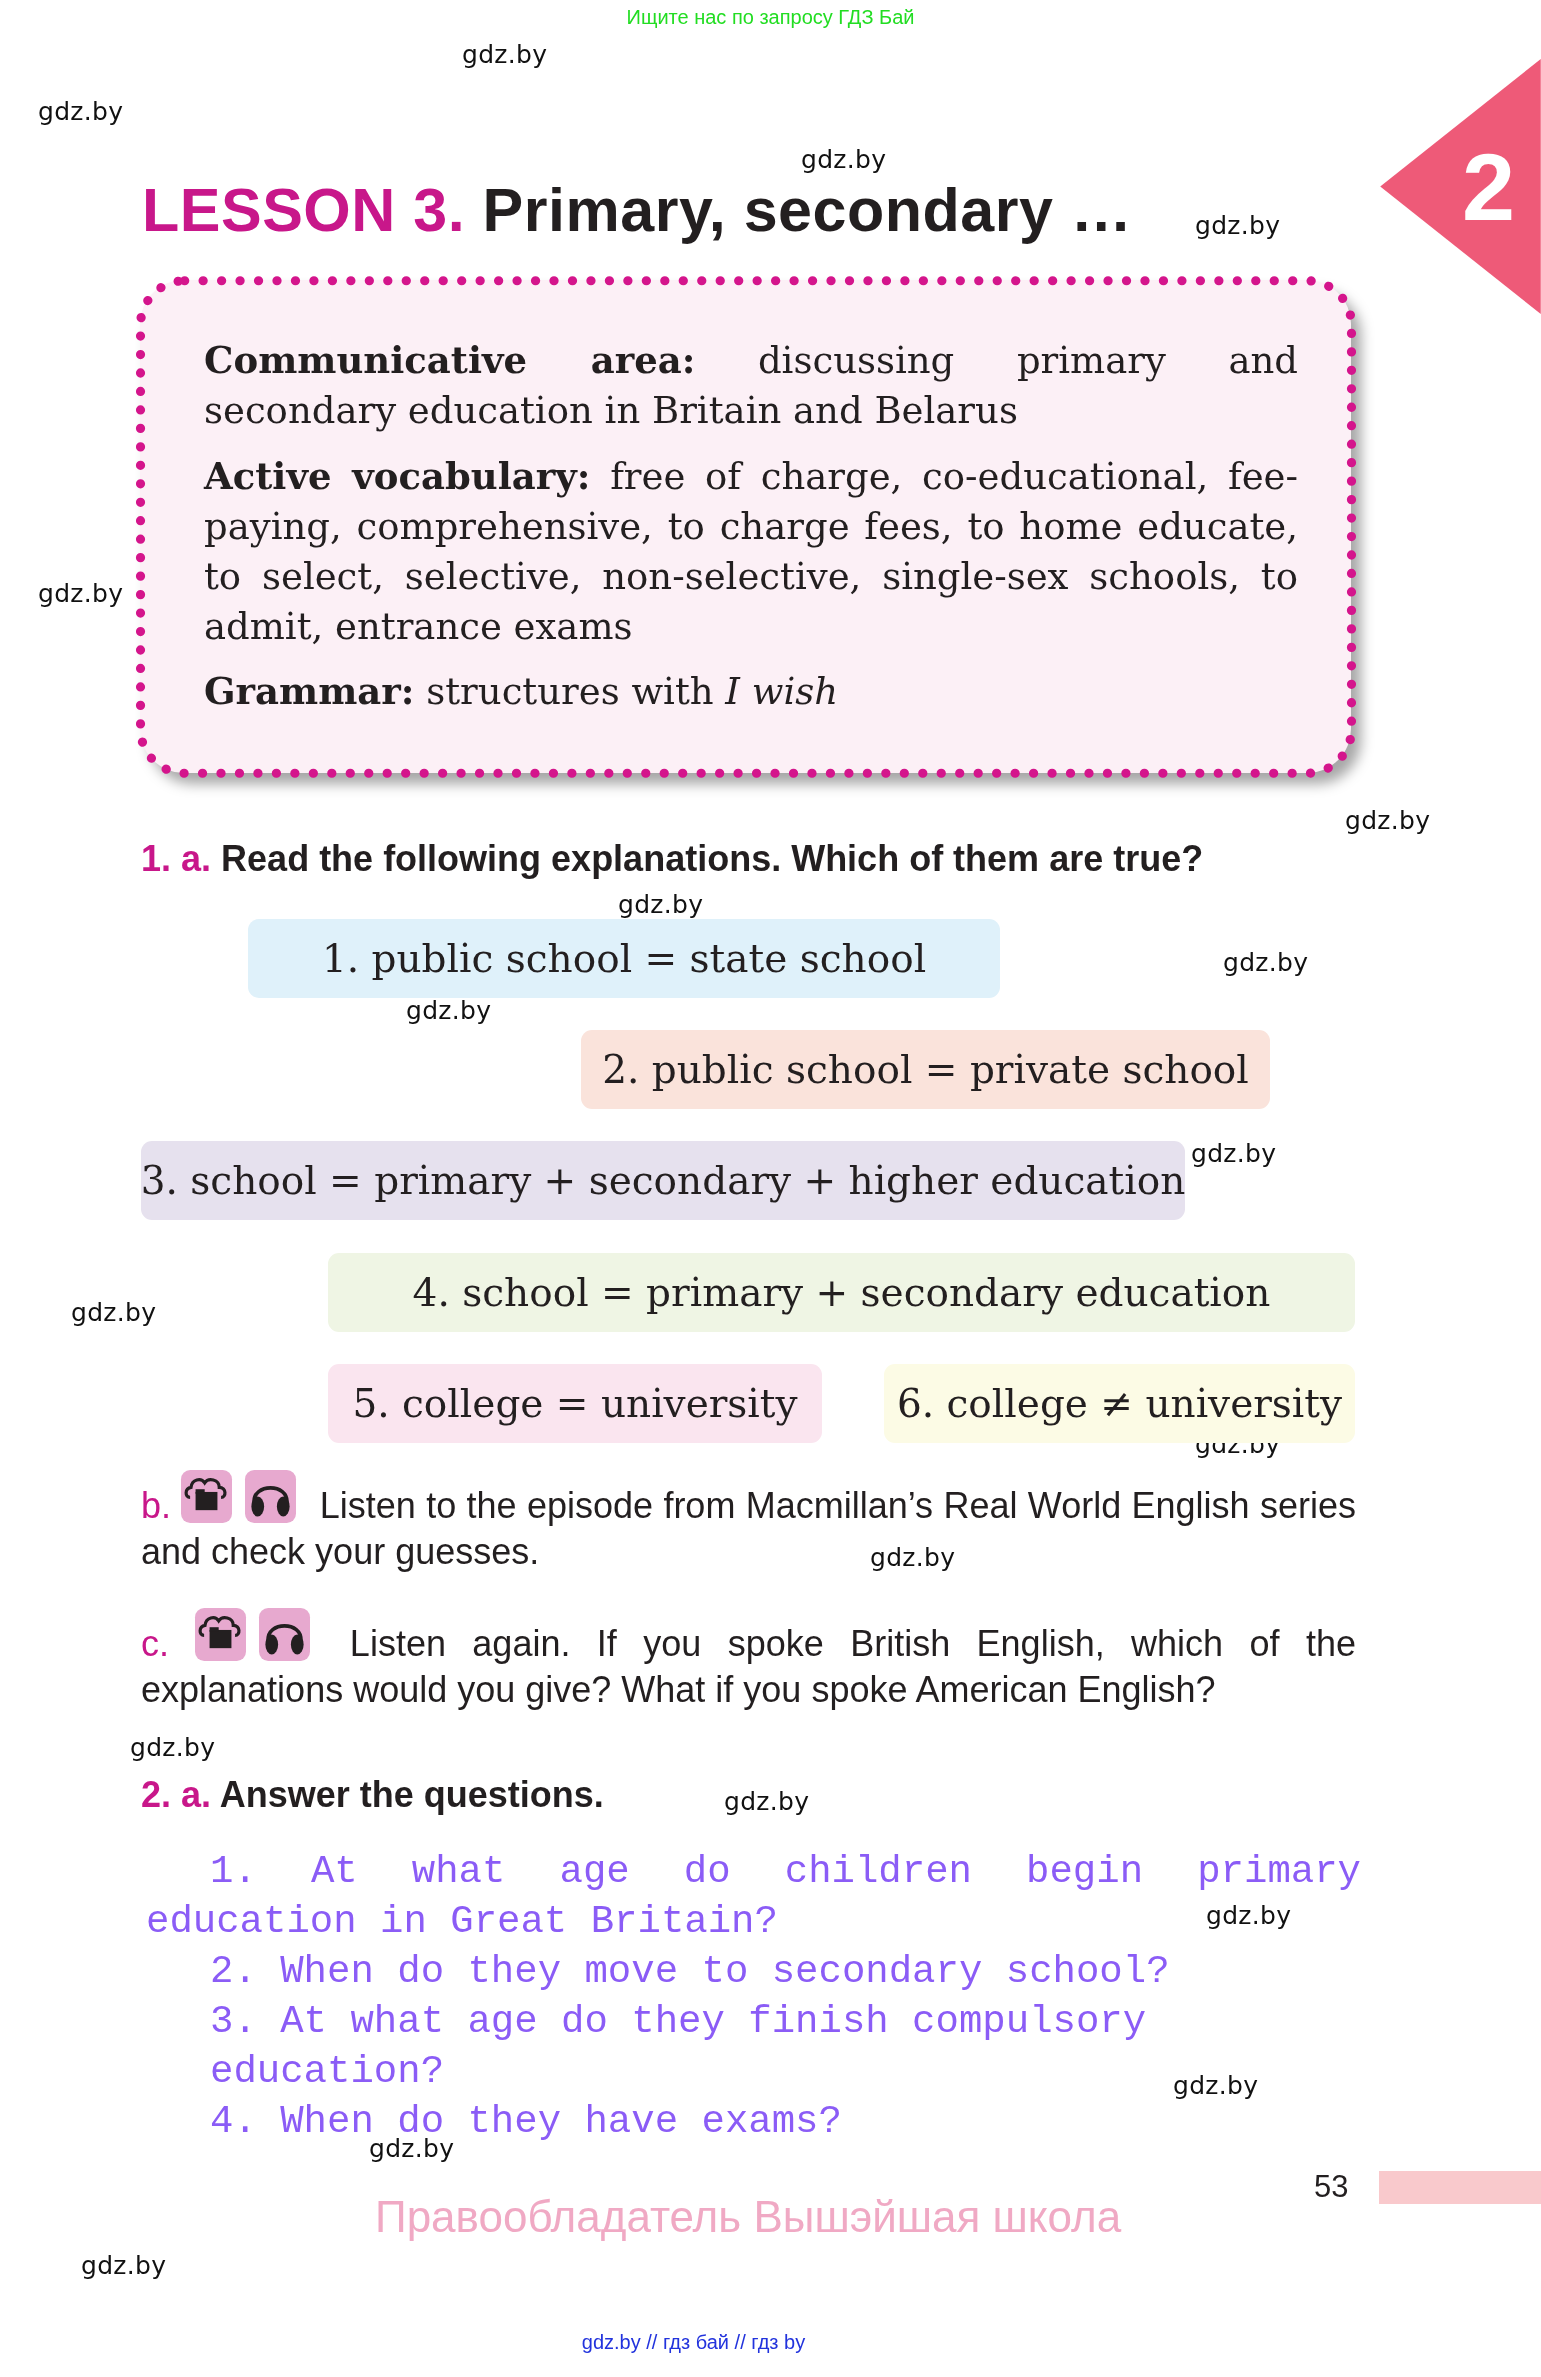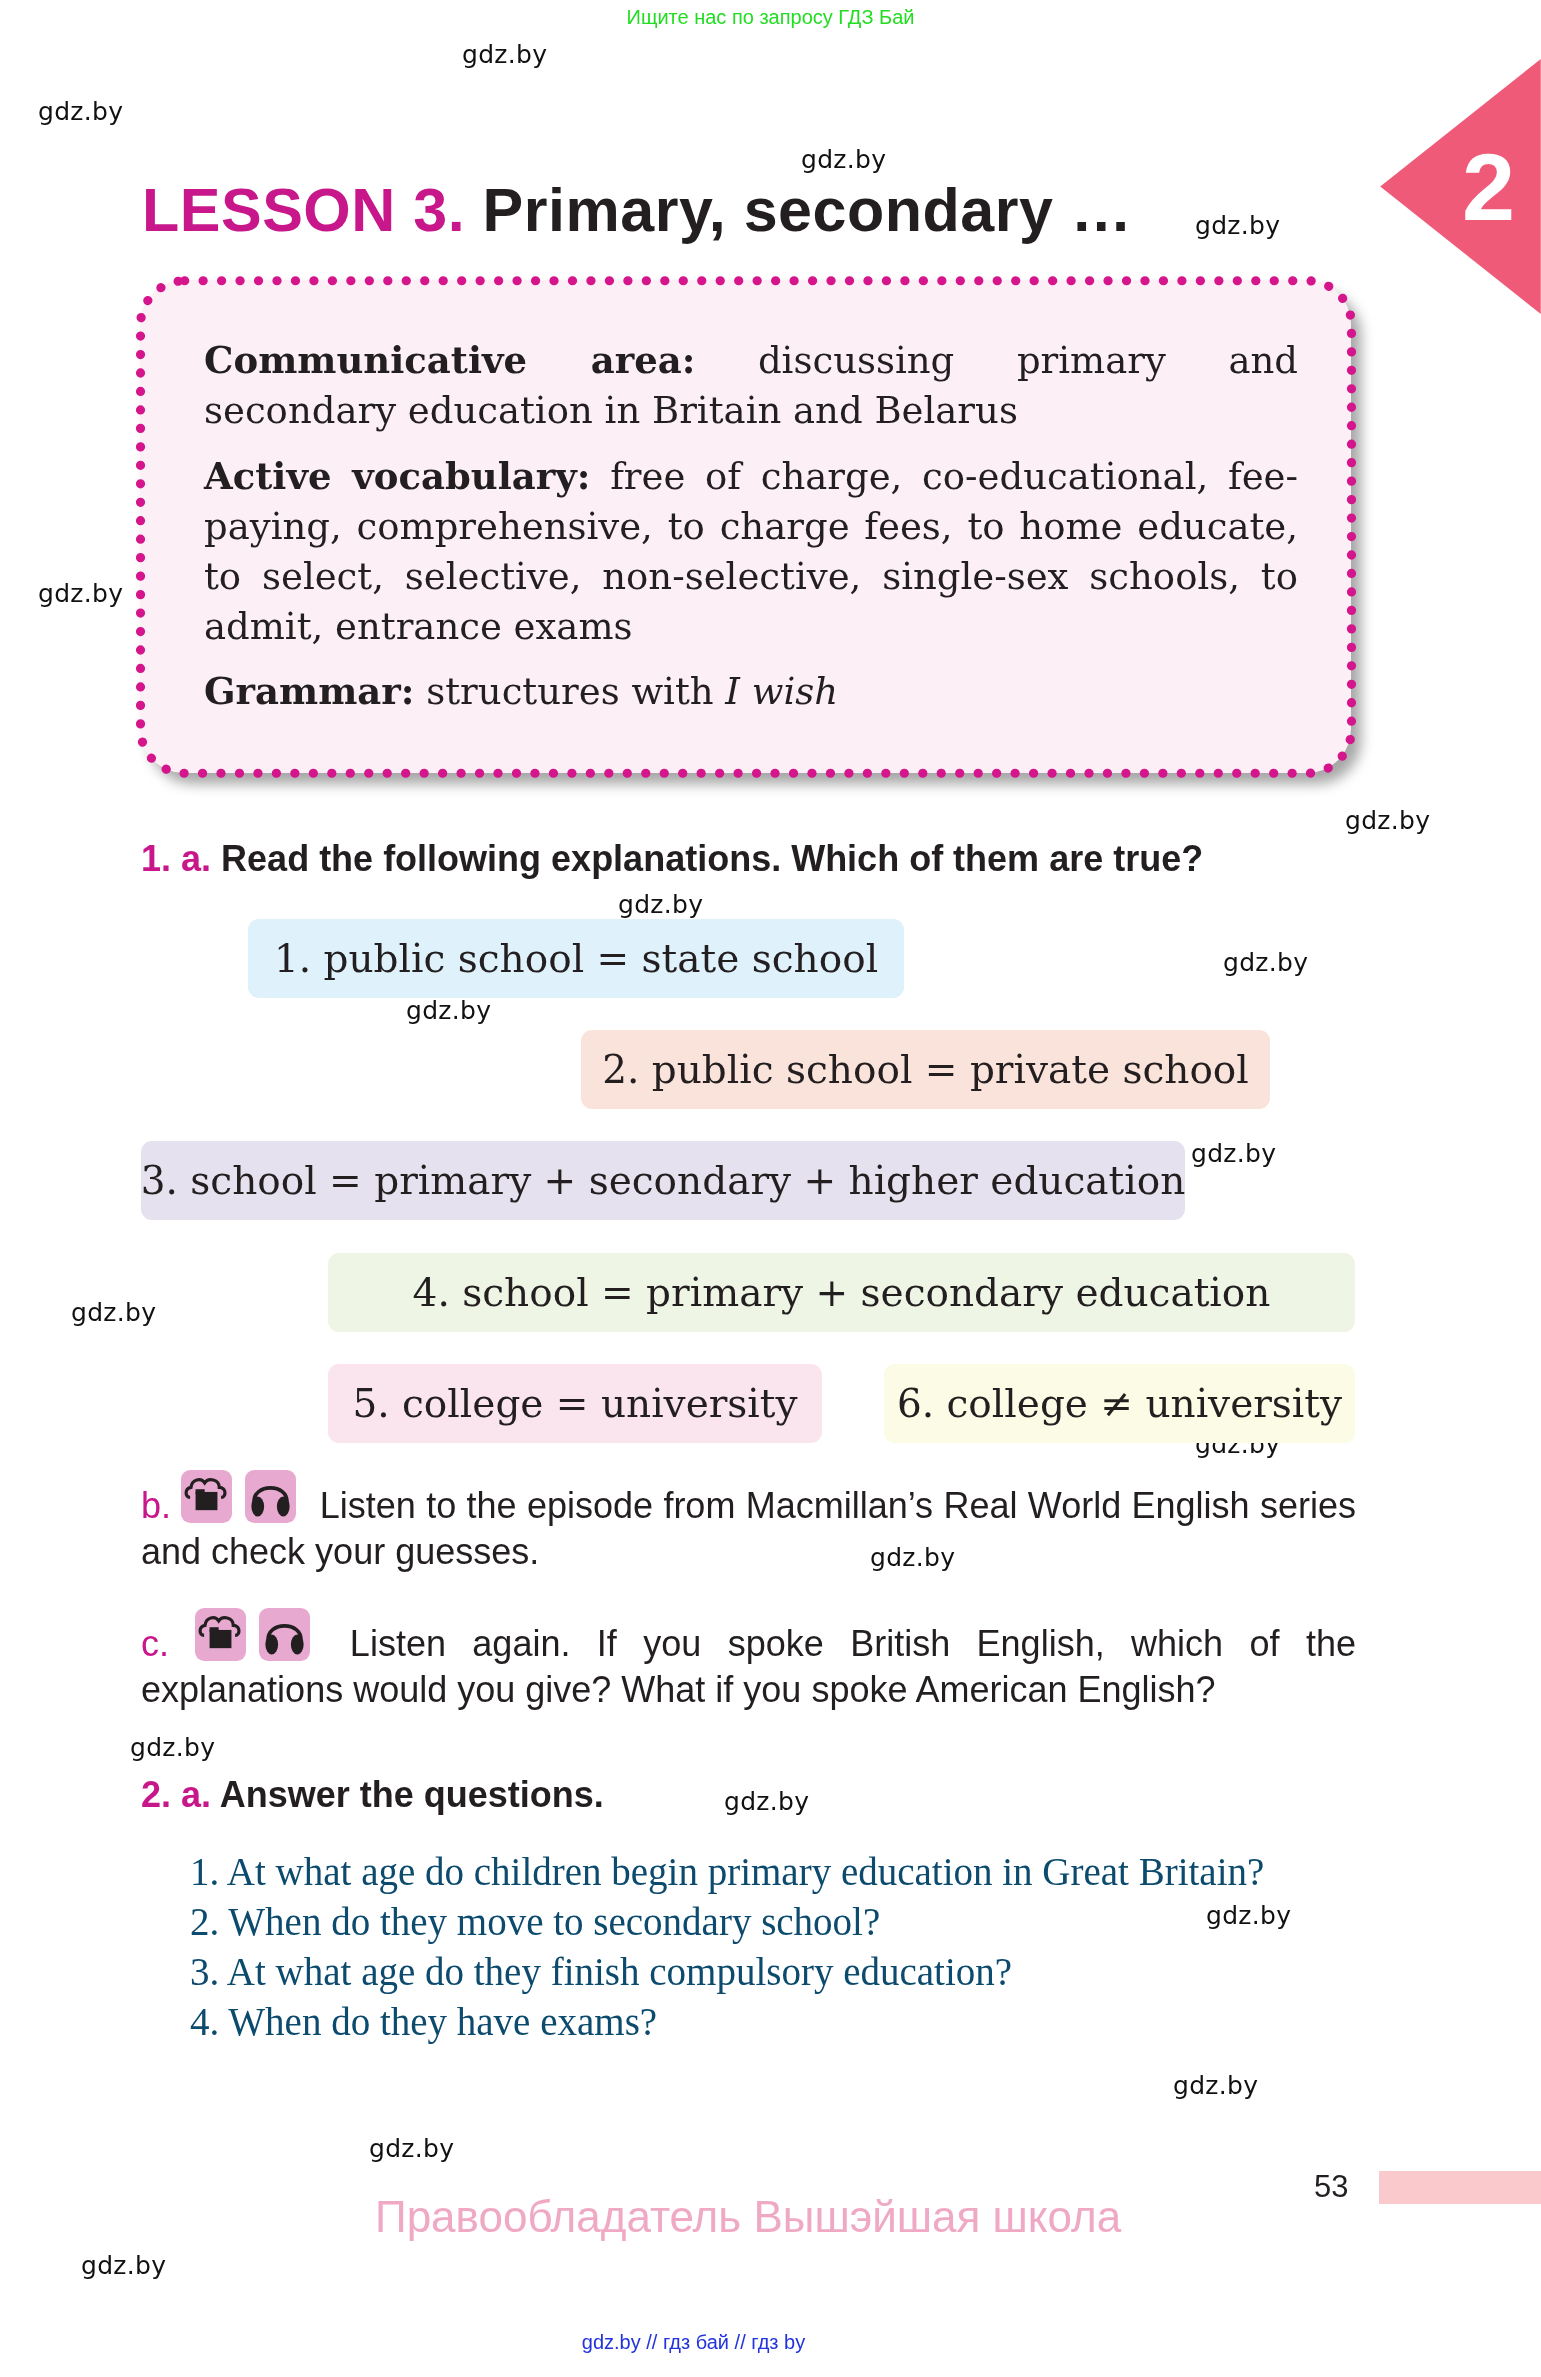--- a/index.html
+++ b/index.html
@@ -23,21 +23,21 @@
   .task-head { font-family:"Liberation Sans", sans-serif; font-weight:bold; font-size:36px; color:#231f20; white-space:nowrap; }
   .task-head .mk { color:#c8178a; }
 
   .opt { font-family:"DejaVu Serif", "Liberation Serif", serif; font-size:39px; color:#231f20; border-radius:11px; display:flex; align-items:center; justify-content:center; white-space:nowrap; }
 
   .para { font-family:"Liberation Sans", sans-serif; font-weight:normal; font-size:36px; line-height:46px; color:#231f20; text-align:justify; }
   .para .mk { color:#c8178a; }
   .icon-badge { display:inline-block; width:51px; height:53px; background:#e7a9cf; border-radius:9.2px; vertical-align:-5.5px; margin-right:13px; position:relative; }
   .icon-badge svg { position:absolute; left:0; top:0; }
 
-  .q-list { left:126px; top:1847px; width:1215px; font-family:Liberation Serif, serif; font-size:39px; line-height:50px; color:#0c4a6e; }
+  .q-list { left:146px; top:1847px; width:1215px; font-family:Liberation Mono, monospace; font-size:39px; line-height:50px; color:#8b5cf6; }
   .q-list .q { margin:0; }
   .q-list .q.first { text-indent:64px; text-align:justify; }
   .q-list .q.rest { padding-left:64px; }
 
   .page-num { left:1314px; top:2169px; font-family:Liberation Sans, sans-serif; font-size:31px; color:#231f20; }
   .page-bar { left:1379px; top:2171px; width:163px; height:33px; background:#f9c9cc; }
   .copyright { left:375px; top:2192px; font-family:"Liberation Sans", sans-serif; font-size:44px; color:#f0a9c4; white-space:nowrap; }
   .footer-links { left:0; width:1387px; top:2331px; text-align:center; font-family:"Liberation Sans", sans-serif; font-size:20px; color:#2233dd; }
 </style>
 </head>
@@ -97,21 +97,21 @@
     </p>
   </div>
 </div>
 
 <div class="abs task-head" style="left:141px;top:838px;">
   <span class="mk">1.</span>
   <span class="mk">a.</span>
   <span>Read the following explanations. Which of them are true?</span>
 </div>
 
-<div class="abs opt" style="left:248px;top:919px;width:656px;height:79px;background:#dff1fa;">1. public school = state school</div>
+<div class="abs opt" style="left:248px;top:919px;width:752px;height:79px;background:#dff1fa;">1. public school = state school</div>
 <div class="abs opt" style="left:581px;top:1030px;width:689px;height:79px;background:#fae3db;">2. public school = private school</div>
 <div class="abs opt" style="left:141px;top:1141px;width:1044px;height:79px;background:#e6e1ee;">3. school = primary + secondary + higher education</div>
 <div class="abs opt" style="left:328px;top:1253px;width:1027px;height:79px;background:#eff5e4;">4. school = primary + secondary education</div>
 <div class="abs opt" style="left:328px;top:1364px;width:494px;height:79px;background:#fae5ef;">5. college = university</div>
 <div class="abs opt" style="left:884px;top:1364px;width:471px;height:79px;background:#fcfbe5;">6. college ≠ university</div>
 
 <div class="abs para" style="left:141px;top:1470px;width:1215px;">
   <span class="mk">b.</span>
   <span class="icon-badge">
     <svg width="51" height="53" viewBox="0 0 56 58">

